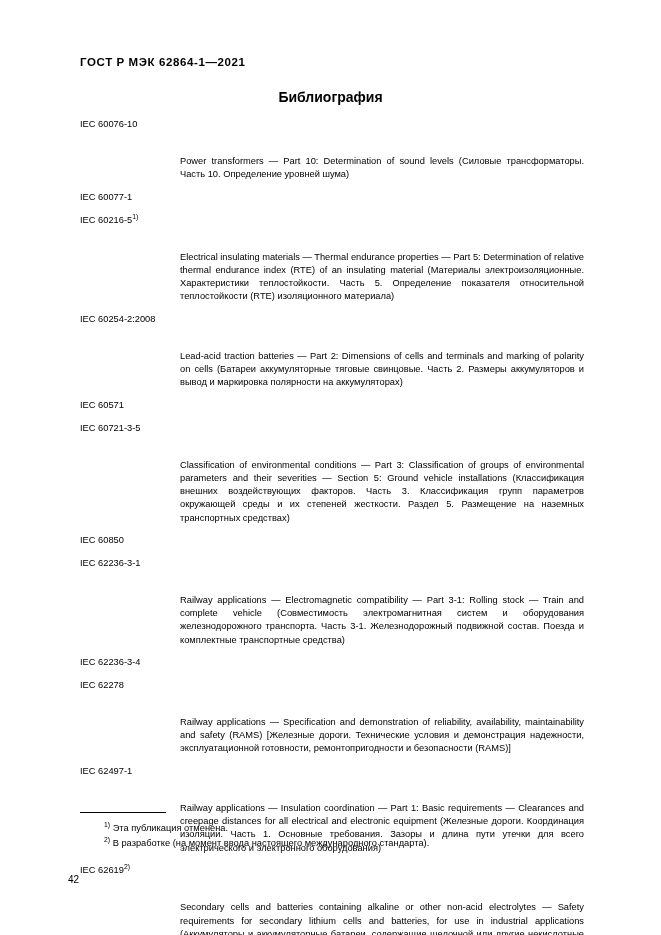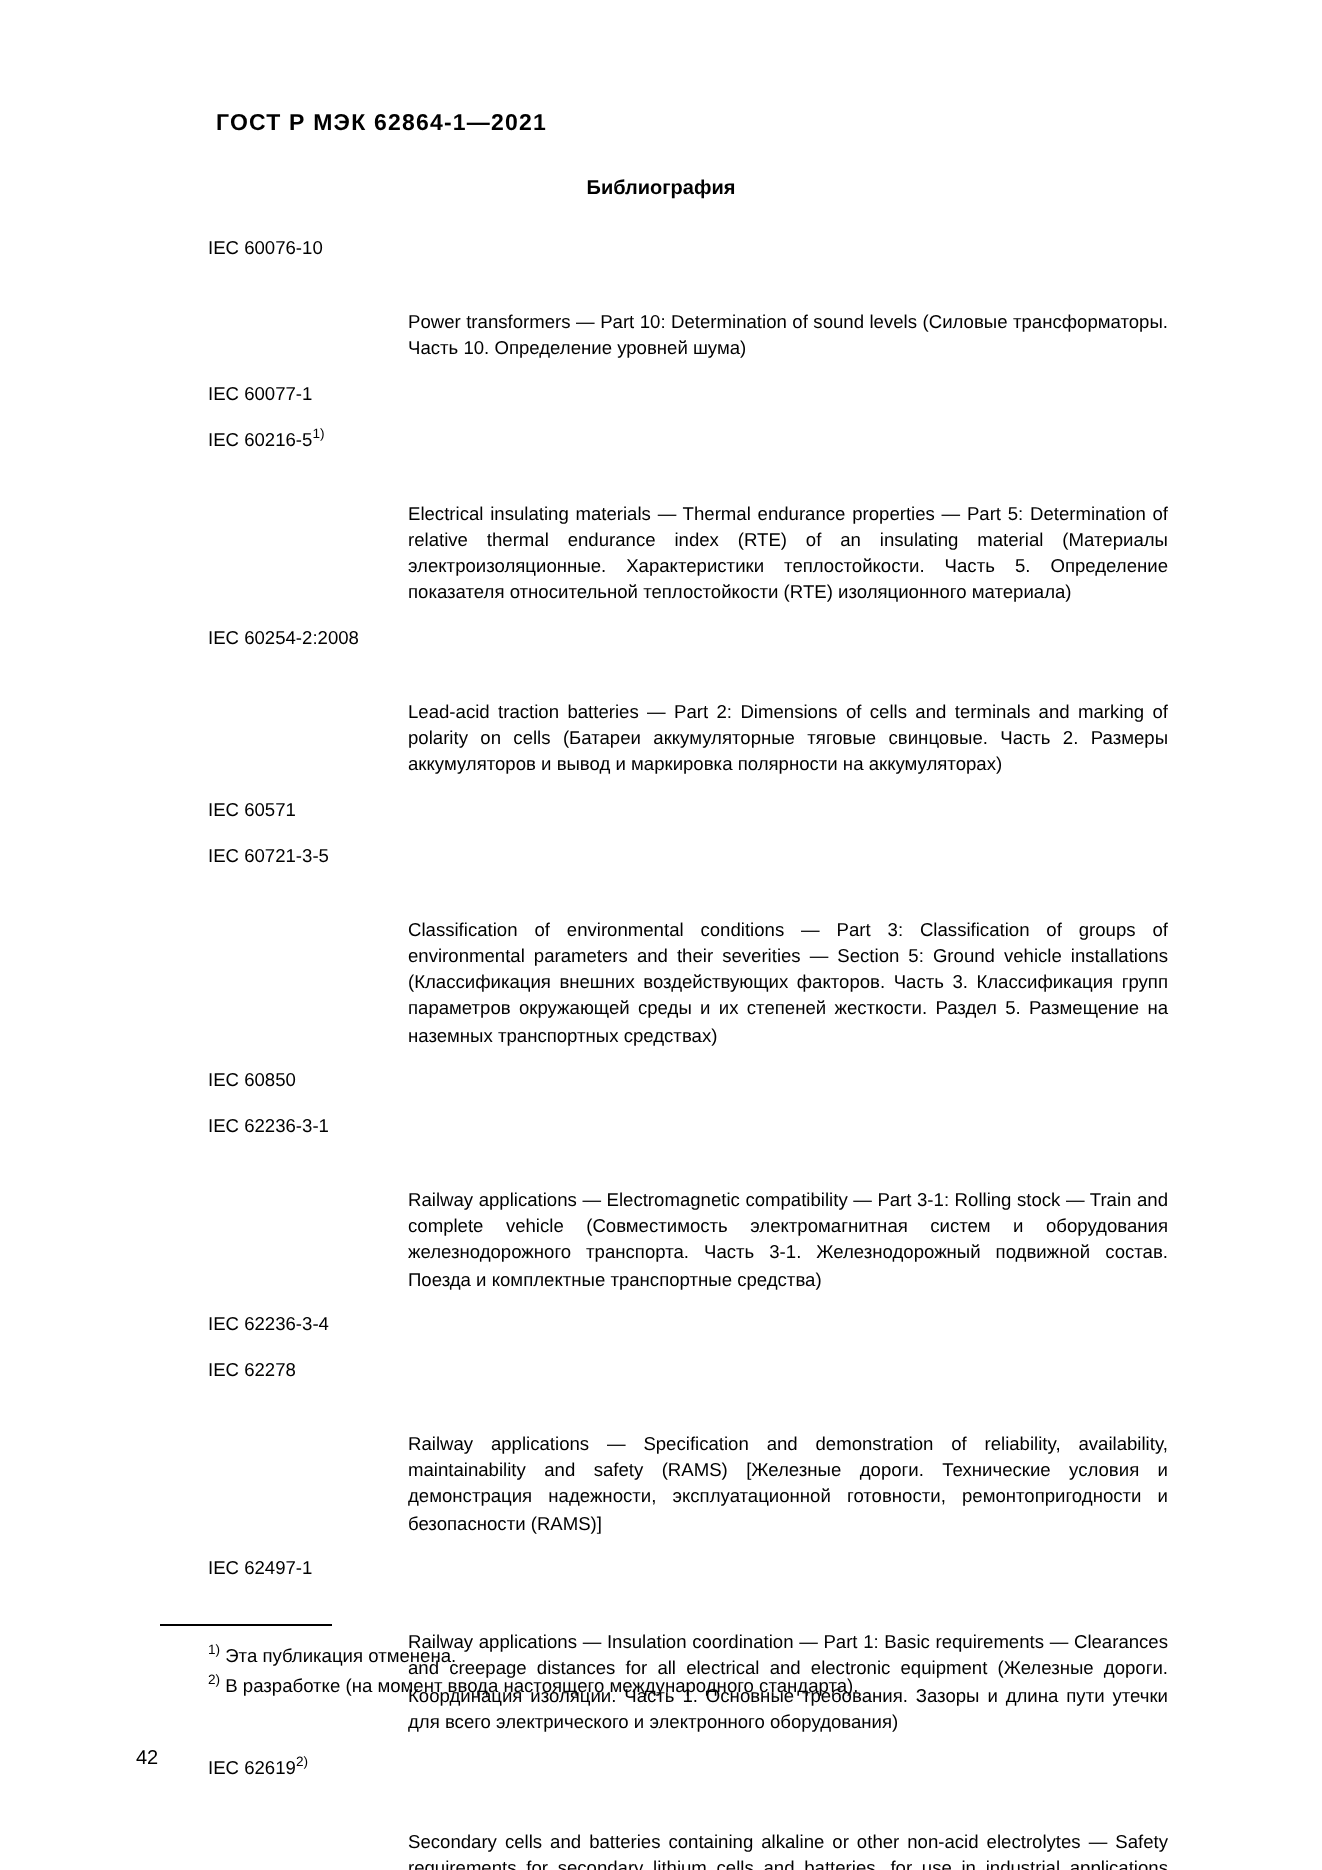--- a/index.html
+++ b/index.html
@@ -22,49 +22,47 @@
     box-sizing: border-box;
   }
   .header {
     position: absolute;
     top: 56px;
     left: 80px;
     font-size: 11.5px;
     font-weight: bold;
     letter-spacing: 0.6px;
     white-space: nowrap;
-    margin-left: 28px;
   }
   .doc-title {
     position: absolute;
     top: 89px;
     left: 0;
     width: 661px;
     text-align: center;
-    font-size: 10px;
+    font-size: 14px;
     font-weight: bold;
   }
   .entries {
     position: absolute;
     top: 118px;
     left: 80px;
     width: 504px;
   }
   .entry {
     display: flex;
     align-items: flex-start;
     margin-bottom: 9.5px;
   }
   .entry-code {
     width: 100px;
     flex: 0 0 100px;
     font-size: 9.3px;
     line-height: 13.2px;
     white-space: nowrap;
-    margin-left: 24px;
   }
   .entry-code sup {
     font-size: 6.8px;
     vertical-align: super;
     line-height: 0;
   }
   .entry-text {
     flex: 1 1 auto;
     font-size: 9.3px;
     line-height: 13.2px;

